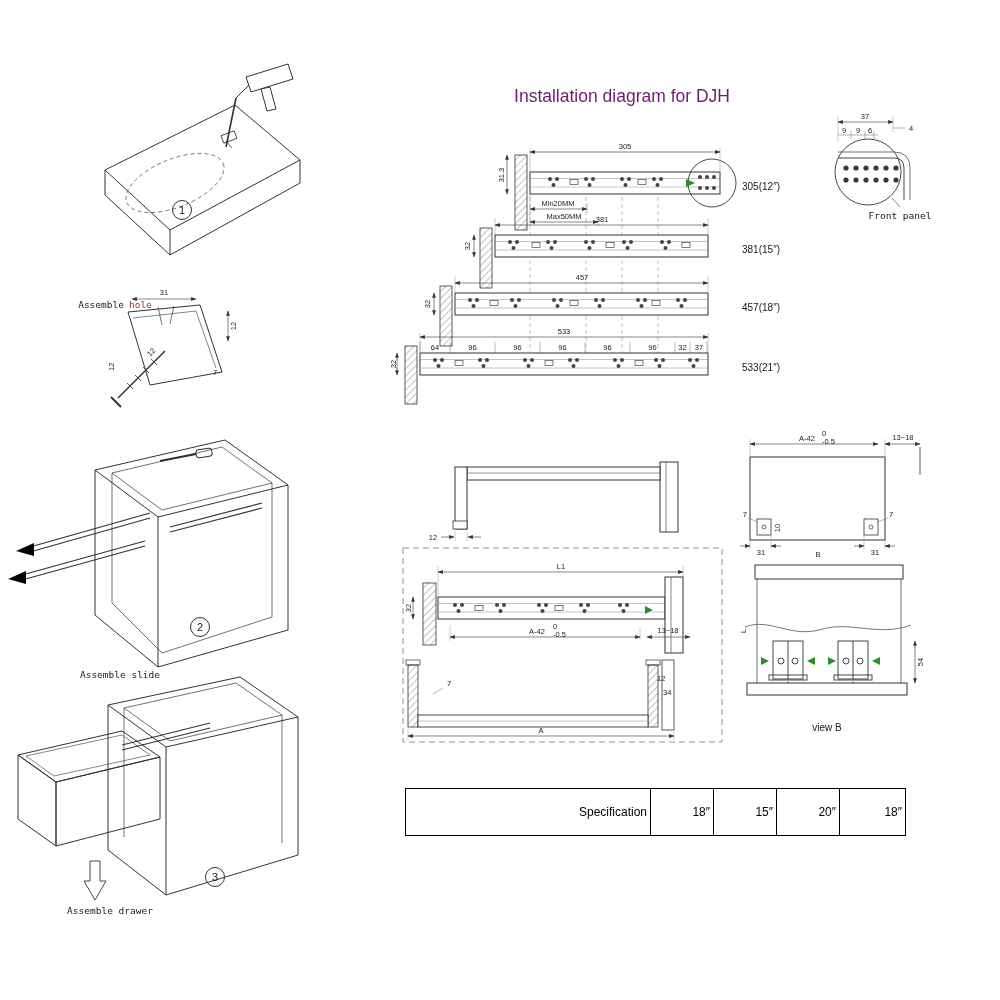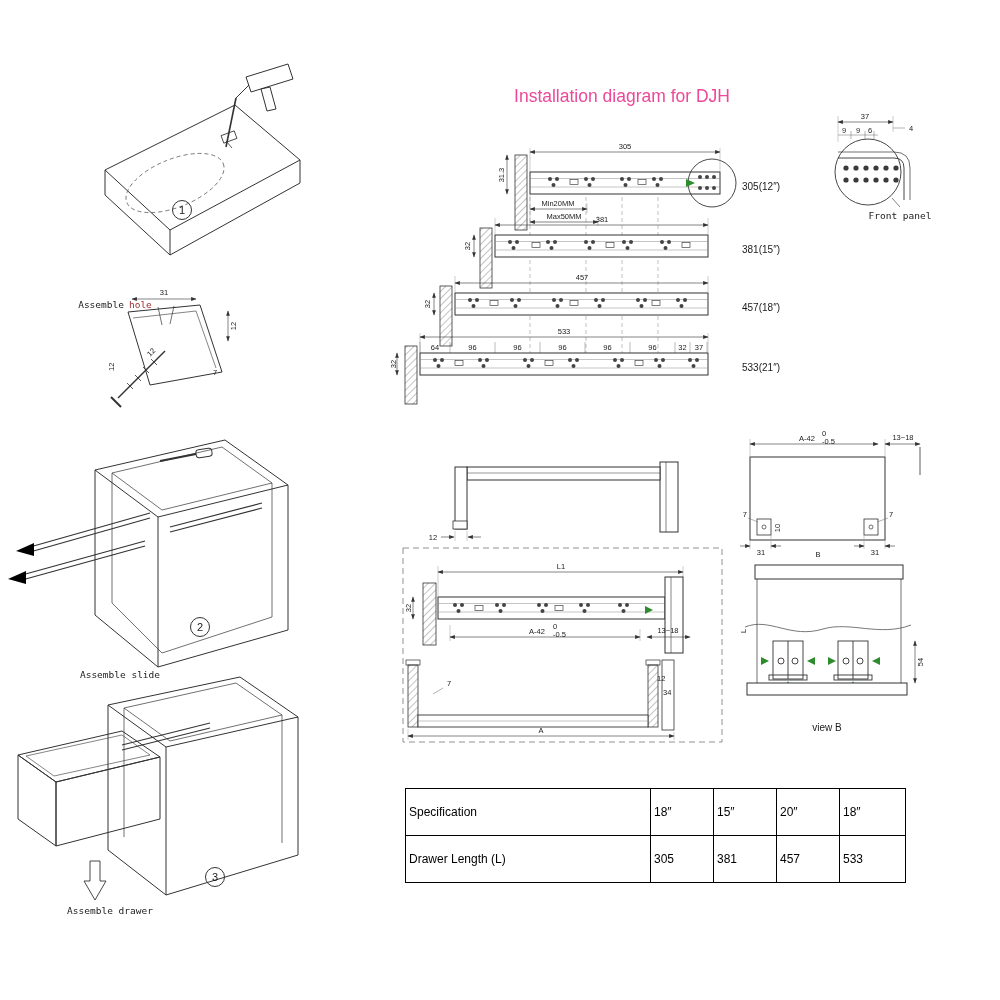--- a/index.html
+++ b/index.html
@@ -8,29 +8,29 @@
     width:1000px; height:1000px; position:relative;
     font-family:"Liberation Sans", sans-serif; color:#111;
   }
   .abs { position:absolute; }
   svg text { font-family:"Liberation Sans", sans-serif; fill:#1a1a1a; font-size:7.5px; }
   svg text.mono { font-family:"DejaVu Sans Mono", monospace; font-size:9.5px; }
   svg text.lbl { font-size:10px; }
   svg text.num { font-size:11px; }
   .title {
     position:absolute; left:452px; top:86px; width:340px;
-    text-align:center; font-size:17.5px; color:#ec4899;
+    text-align:center; font-size:17.5px; color:#701a75;
   }
   table.spec {
     position:absolute; left:405px; top:788px;
     border-collapse:collapse; font-size:12px; color:#000;
     table-layout:fixed;
   }
   table.spec th, table.spec td {
-    border:1px solid #000; text-align:left; vertical-align:middle;
+    border:1px solid #000; text-align:right; vertical-align:middle;
     font-weight:400; height:37px; padding:16px 3px;
   }
 </style>
 </head>
 <body>
 
 <div class="title">Installation diagram for DJH</div>
 
 <svg class="abs" style="left:0;top:55px" width="330" height="880" viewBox="0 0 330 880">
   <defs>
@@ -536,21 +536,14 @@
       <col style="width:66px">
   </colgroup>
   <tbody>
       <tr>
     <th>Specification</th>
     <th>18″</th>
     <th>15″</th>
     <th>20″</th>
     <th>18″</th>
   </tr>
-  <tr>
-    <td>Drawer Length (L)</td>
-    <td>305</td>
-    <td>381</td>
-    <td>457</td>
-    <td>533</td>
-  </tr>
 </tbody>
   </table>
 
 </body></html>

